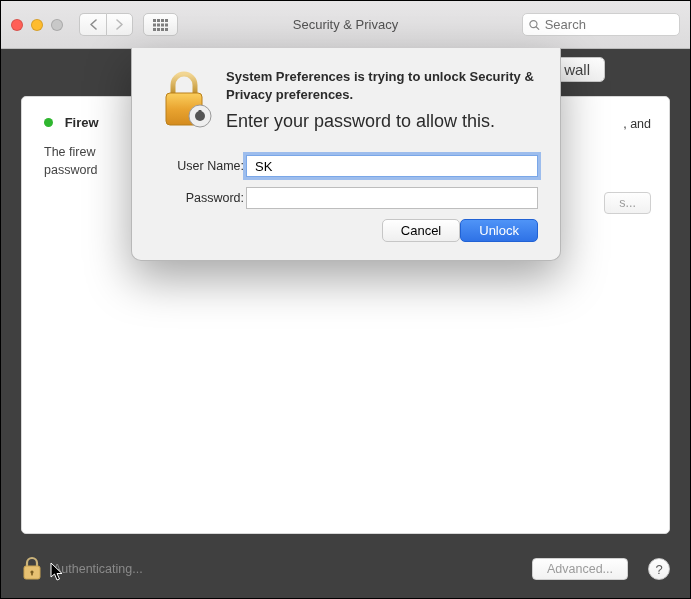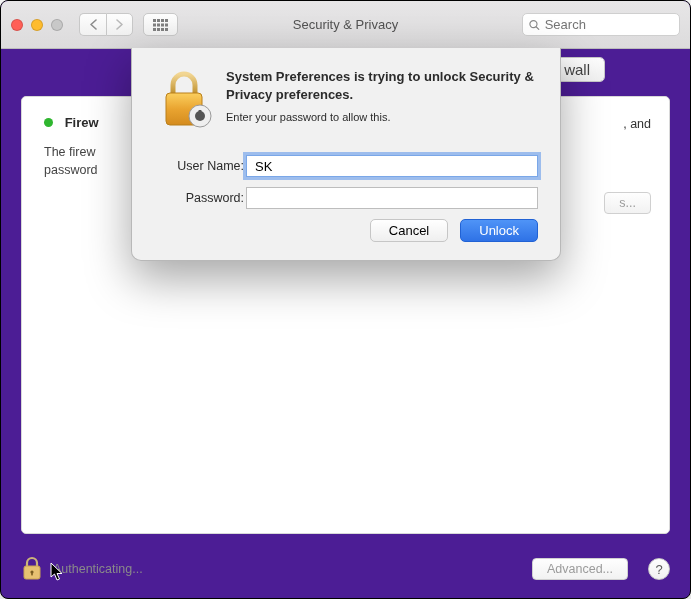--- a/index.html
+++ b/index.html
@@ -3,23 +3,23 @@
 <meta charset="utf-8">
 <style>
   * { box-sizing: border-box; margin: 0; padding: 0; }
   html, body { width: 691px; height: 599px; font-family: -apple-system, "Helvetica Neue", Arial, sans-serif; font-size: 13px; color: #2b2b2b; }
   body { background: #fff; }
 
   .window {
     position: relative;
     width: 691px; height: 599px;
     border: 1px solid #000;
-    border-radius: 8px;
+    border-radius: 0;
     overflow: hidden;
-    background: #4c1d95;
+    background: #404040;
     box-shadow: 0 10px 40px rgba(0,0,0,.25);
   }
 
   
   .titlebar {
     height: 48px;
     background: linear-gradient(#e7e6e7, #dcdbdc);
     border-bottom: 1px solid #bcbcbc;
     display: flex;
     align-items: center;
@@ -130,37 +130,37 @@
     border: 1px solid #b8b8b8;
     border-top: none;
     border-radius: 0 0 10px 10px;
     box-shadow: 0 18px 45px rgba(0,0,0,.35);
     padding: 20px 22px 18px 22px;
   }
   .dialog-top { display: flex; gap: 8px; }
   .big-icon { flex: 0 0 64px; }
   .dialog-text { flex: 1; }
   .dt-strong { font-weight: 700; font-size: 13px; line-height: 1.35; }
-  .dt-sub { margin-top: 8px; font-size: 11px; }
+  .dt-sub { margin-top: 8px; font-size: 18px; }
   .form { margin-top: 20px; }
   .form-row { display: flex; align-items: center; margin-bottom: 10px; }
   .form-row label { width: 90px; text-align: right; margin-right: 2px; font-size: 12.5px; }
   .tf {
     flex: 1;
     height: 22px;
     background: #fff;
     border: 1px solid #bdbdbd;
     padding: 0 8px; font-size: 13px;
     outline: none;
   }
   .tf.focus {
     border: 1px solid #7aa7e8;
     box-shadow: 0 0 0 3px rgba(88,146,234,.55);
   }
-  .dialog-buttons { display: flex; justify-content: flex-end; gap: 12px; margin-top: 3px; }
+  .dialog-buttons { display: flex; justify-content: flex-end; margin-top: 3px; }
   .btn {
     padding: 3px 18px;
     border-radius: 5px;
     font-size: 13px;
     border: 1px solid #c6c6c6;
     background: linear-gradient(#ffffff,#efefef);
   }
   .btn.primary {
     border: 1px solid #2162d4;
     background: linear-gradient(#4f94f7,#2f72e6);

